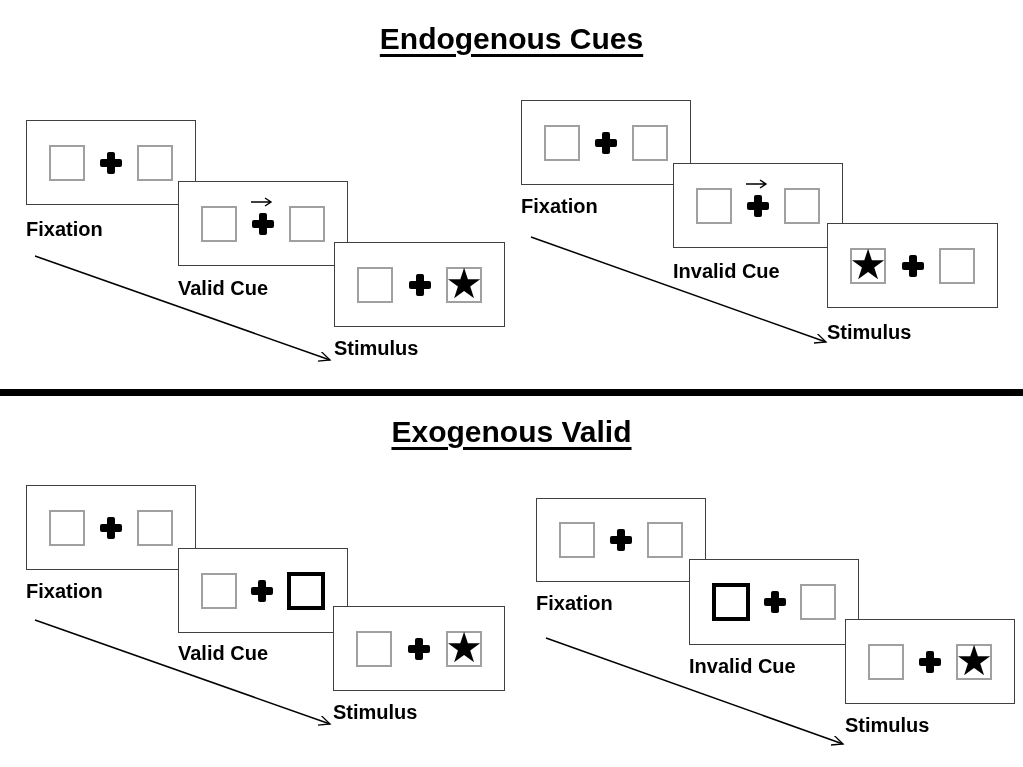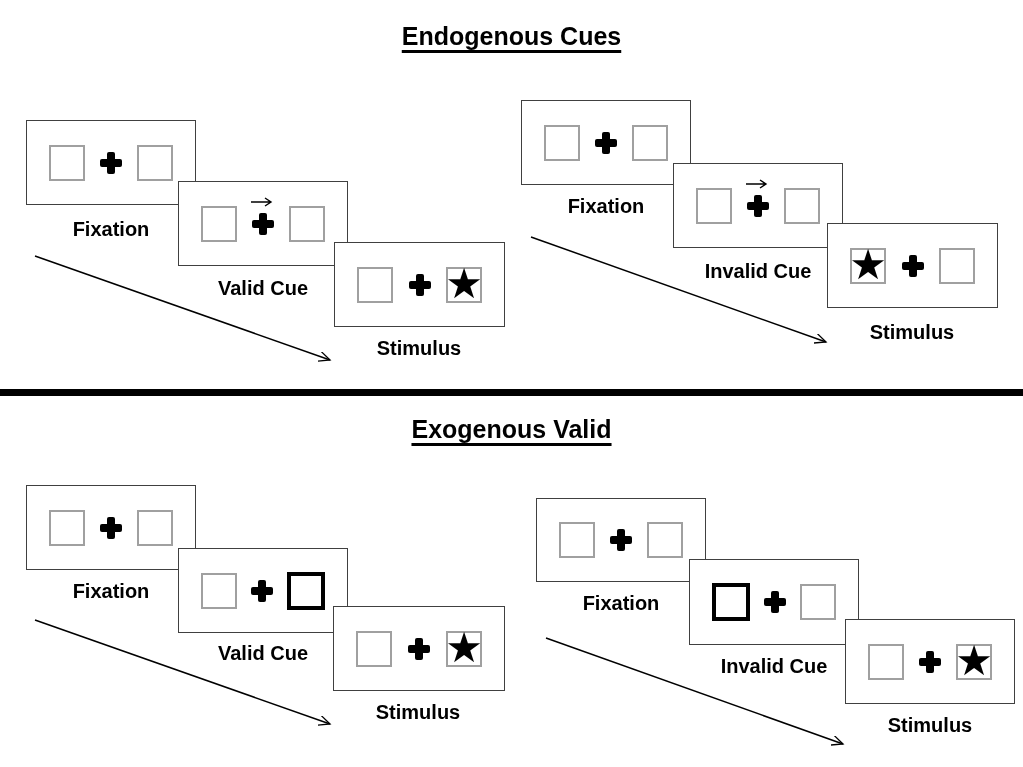--- a/index.html
+++ b/index.html
@@ -7,21 +7,21 @@
     position:relative;
     width:1023px;height:767px;
     background:#ffffff;
     font-family:"Liberation Sans", sans-serif;
     color:#000;
     overflow:hidden;
   }
   .underlay{position:absolute;left:0;top:0;z-index:0;}
   .title{
     position:absolute;left:0;width:100%;
-    text-align:center;font-weight:bold;font-size:25px;
+    text-align:center;font-weight:bold;font-size:30px;
     text-decoration:underline;
     text-decoration-thickness:3px;
     text-underline-offset:5px;
     z-index:2;
   }
   .divider{
     position:absolute;left:0;top:389px;width:1023px;height:7px;
     background:#000;z-index:2;
   }
   .panel{
@@ -53,21 +53,21 @@
     background:#000;border-radius:2px;
   }
   .plus::after{
     content:"";position:absolute;top:7px;left:0;width:22px;height:8px;
     background:#000;border-radius:2px;
   }
   .cue-arrow{
     position:absolute;top:-17px;left:50%;transform:translateX(-50%);
   }
   .plabel{
-    position:absolute;width:170px;text-align:center;
+    position:absolute;width:170px;
     font-weight:bold;font-size:20px;white-space:nowrap;
     z-index:2;
   }
 </style>
 </head>
 <body>
 
 <svg class="underlay" width="1023" height="767" viewBox="0 0 1023 767">
   <defs>
     <marker id="ah" markerWidth="14" markerHeight="12" refX="11" refY="5" orient="auto" markerUnits="userSpaceOnUse">

